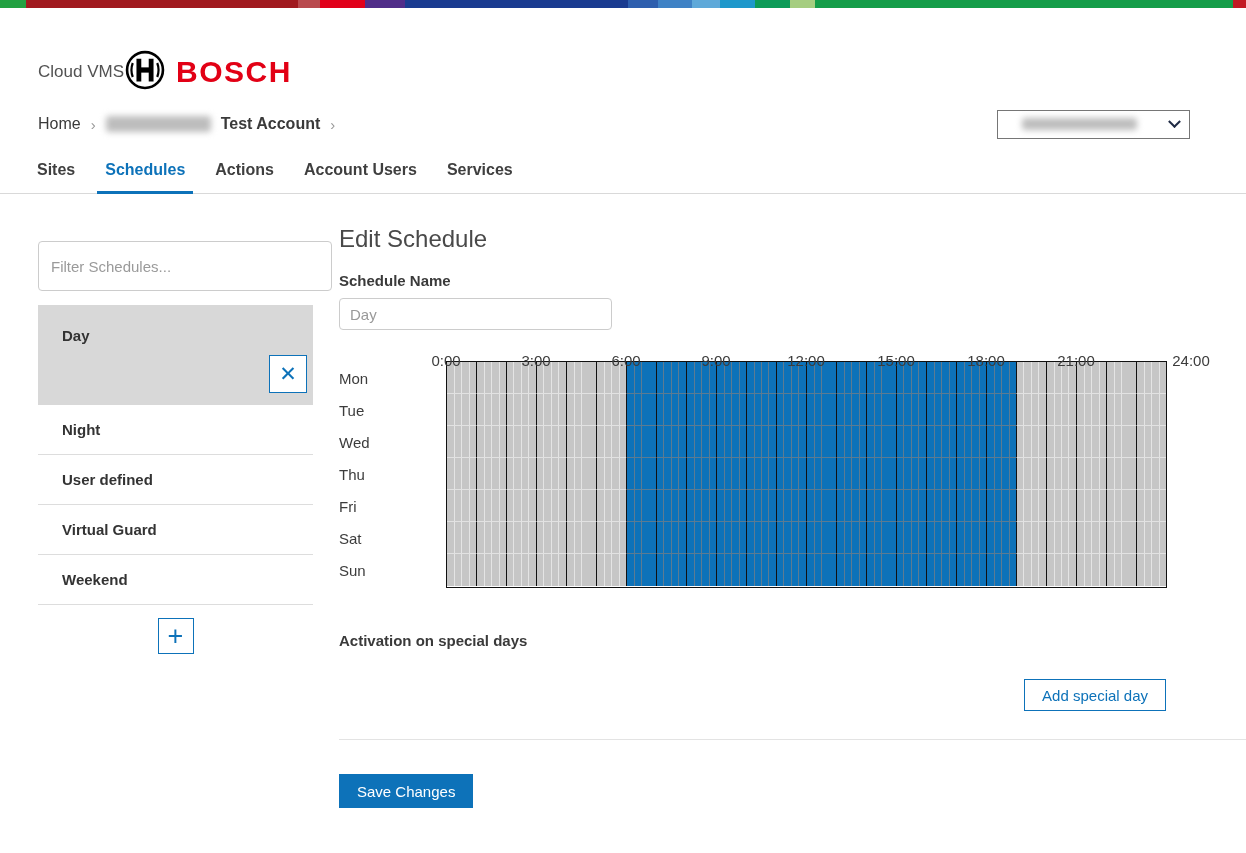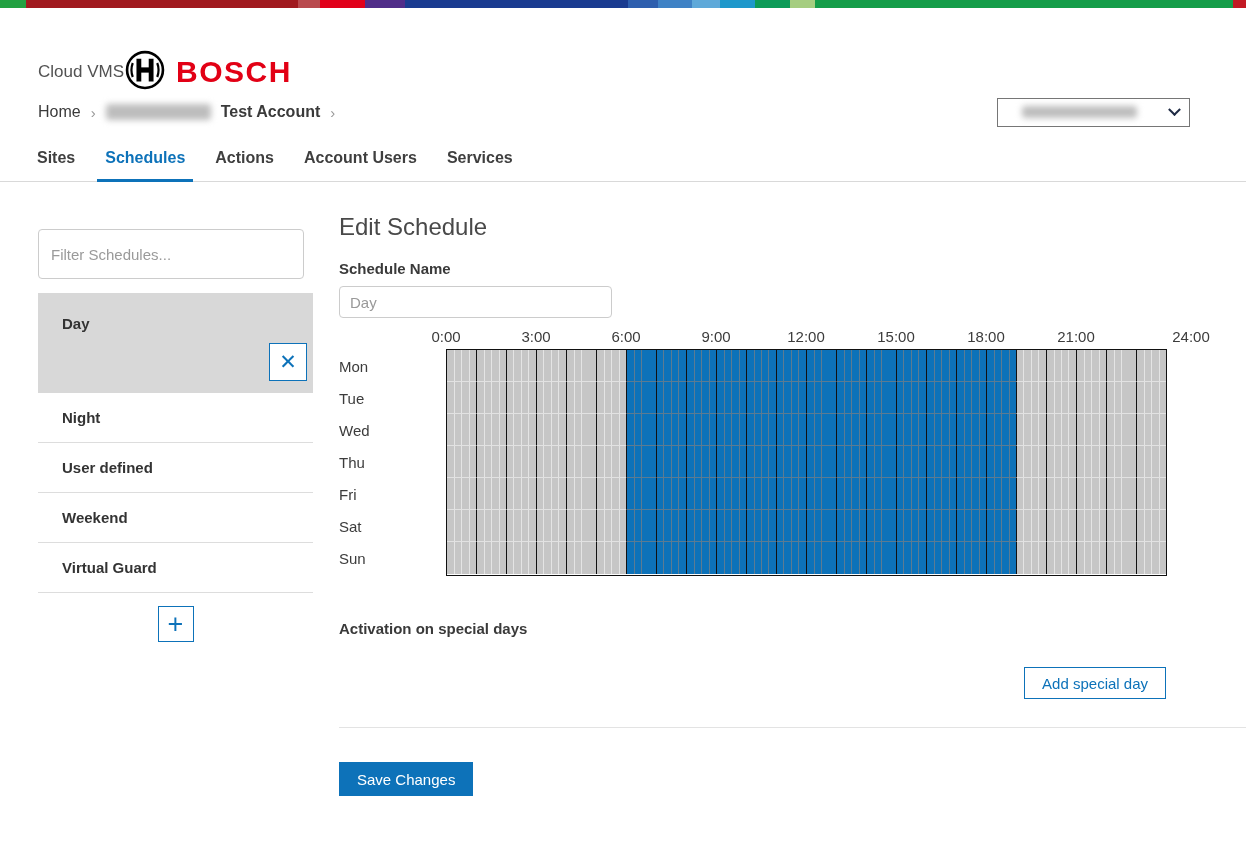--- a/index.html
+++ b/index.html
@@ -10,40 +10,40 @@
   }
   
   .brand-stripe { height:8px; width:100%; }
   
   .app-header { display:flex; align-items:center; justify-content:flex-start;
     padding:18px 36px 0 38px; height:60px;margin-top:25px; }
   .app-title { font-size:17px; color:#525252; }
   .logo { display:flex; align-items:center; gap:10px; }
   .logo-word { color:#e20015; font-weight:bold; font-size:30px; letter-spacing:1.5px; }
   
-  .crumb-row { display:flex; align-items:center; padding:0 56px 0 38px; margin-top:4px; height:30px; }
+  .crumb-row { display:flex; align-items:center; padding:0 56px 0 38px; margin-top:16px; height:30px; }
   .crumb-home { font-size:16px; color:#3a3a3a; }
   .crumb-sep { color:#999; font-size:15px; margin:0 10px; }
   .blur-blob { background:#bdbdbd; border-radius:3px; filter:blur(3px); }
   .crumb-blob { width:105px; height:16px; margin-right:10px; }
   .crumb-account { font-size:16px; font-weight:bold; color:#3a3a3a; }
   .account-select { margin-left:auto; width:193px; height:29px; border:1px solid #767676;
     display:flex; align-items:center; padding:0 10px; background:#fff; cursor:pointer; }
   .select-blob { width:115px; height:12px; margin-left:14px; }
   .chev-down { margin-left:auto; width:9px; height:9px; border-right:2px solid #1f2a44;
     border-bottom:2px solid #1f2a44; transform:rotate(45deg) translate(-2px,-2px); }
   
   .tabs { display:flex; gap:14px; padding:0 29px; margin-top:14px; border-bottom:1px solid #d9d9d9; }
   .tab { font-size:16px; font-weight:bold; color:#3f3f3f; padding:8px 8px 12px;
     border-bottom:3px solid transparent; margin-bottom:-1px; cursor:pointer; }
   .tab.active { color:var(--blue,#0d72b9); border-bottom-color:var(--blue,#0d72b9); }
   
   .content { display:flex; padding-left:38px; }
   .sidebar { width:275px; flex:0 0 275px; }
-  .filter-input { margin-top:47px; width:266px; height:50px; border:1px solid #ccc; border-radius:4px;
+  .filter-input { margin-top:47px; width:294px; height:50px; border:1px solid #ccc; border-radius:4px;
     font-size:15px; padding:0 12px; color:#555; font-family:"Liberation Sans",sans-serif; }
   .filter-input::placeholder { color:#9a9a9a; }
   .sched-selected { margin-top:14px; width:275px; height:100px; background:#d8d8d8;
     position:relative; padding:22px 0 0 24px; cursor:pointer; }
   .sched-selected-label { font-size:15px; font-weight:bold; color:#333; }
   .icon-btn { width:38px; height:38px; background:#fff; border:1px solid var(--blue,#0d72b9);
     color:var(--blue,#0d72b9); display:flex; align-items:center; justify-content:center; cursor:pointer; }
   .delete-btn { position:absolute; right:6px; bottom:12px; font-size:21px; font-weight:300; }
   .sched-item { height:50px; display:flex; align-items:center; padding-left:24px;
     font-size:15px; font-weight:bold; color:#333; border-bottom:1px solid #ddd; cursor:pointer; }
@@ -54,21 +54,21 @@
   .main { margin-left:26px; width:907px; }
   .page-title { font-size:24px; font-weight:400; color:#494949; margin-top:31px; }
   .field-label { font-size:15px; font-weight:bold; color:#3a3a3a; margin-top:19px; }
   .name-input { margin-top:9px; width:273px; height:32px; border:1px solid #ccc; border-radius:4px;
     font-size:15px; padding:0 10px; color:#999; font-family:"Liberation Sans",sans-serif; }
   .section-label { font-size:15px; font-weight:bold; color:#3a3a3a; }
   .weekdays-label { margin-top:33px; }
   
   .grid-block { margin-top:10px; width:827px; }
   .time-axis { position:relative; height:21px; margin-left:107px; width:720px; }
-  .time-label { position:absolute; top:0; transform:translateX(-50%); font-size:15px; color:#3c3c3c; white-space:nowrap; }
+  .time-label { position:absolute; top:12px; transform:translateX(-50%); font-size:15px; color:#3c3c3c; white-space:nowrap; }
   .grid-flex { display:flex; }
   .day-labels { width:107px; flex:0 0 107px; padding-top:3px; }
   .day-label { height:32px; font-size:15px; color:#3c3c3c; padding-top:6px; }
   .weekday-grid { width:722px; border:1px solid #111; }
   .grid-row { display:flex; height:32px; }
   .hour-cell { flex:0 0 30px; height:100%; border-left:1px solid #111; border-bottom:1px solid #e2e2e2; }
   .hour-cell:first-child { border-left:none; flex-basis:29px; }
   .grid-row:last-child .hour-cell { border-bottom:none; }
   .hour-cell.off { background-color:var(--grid-inactive,#c6c6c6);
     background-image:repeating-linear-gradient(90deg, transparent 0, transparent 6.5px, #e4e4e4 6.5px, #e4e4e4 7.5px); }
@@ -130,22 +130,22 @@
   <div class="sidebar">
     <input class="filter-input" type="text" placeholder="Filter Schedules..." style="">
     <div class="sched-selected">
       <div class="sched-selected-label">Day</div>
       <div class="icon-btn delete-btn">
         <span>✕</span>
       </div>
     </div>
     <div class="sched-item">Night</div>
     <div class="sched-item">User defined</div>
+    <div class="sched-item">Virtual Guard</div>
     <div class="sched-item">Weekend</div>
-    <div class="sched-item">Virtual Guard</div>
     <div class="add-wrap">
       <div class="icon-btn add-btn">
         <span>+</span>
       </div>
     </div>
   </div>
 
   <div class="main">
     <div class="page-title">Edit Schedule</div>
 

